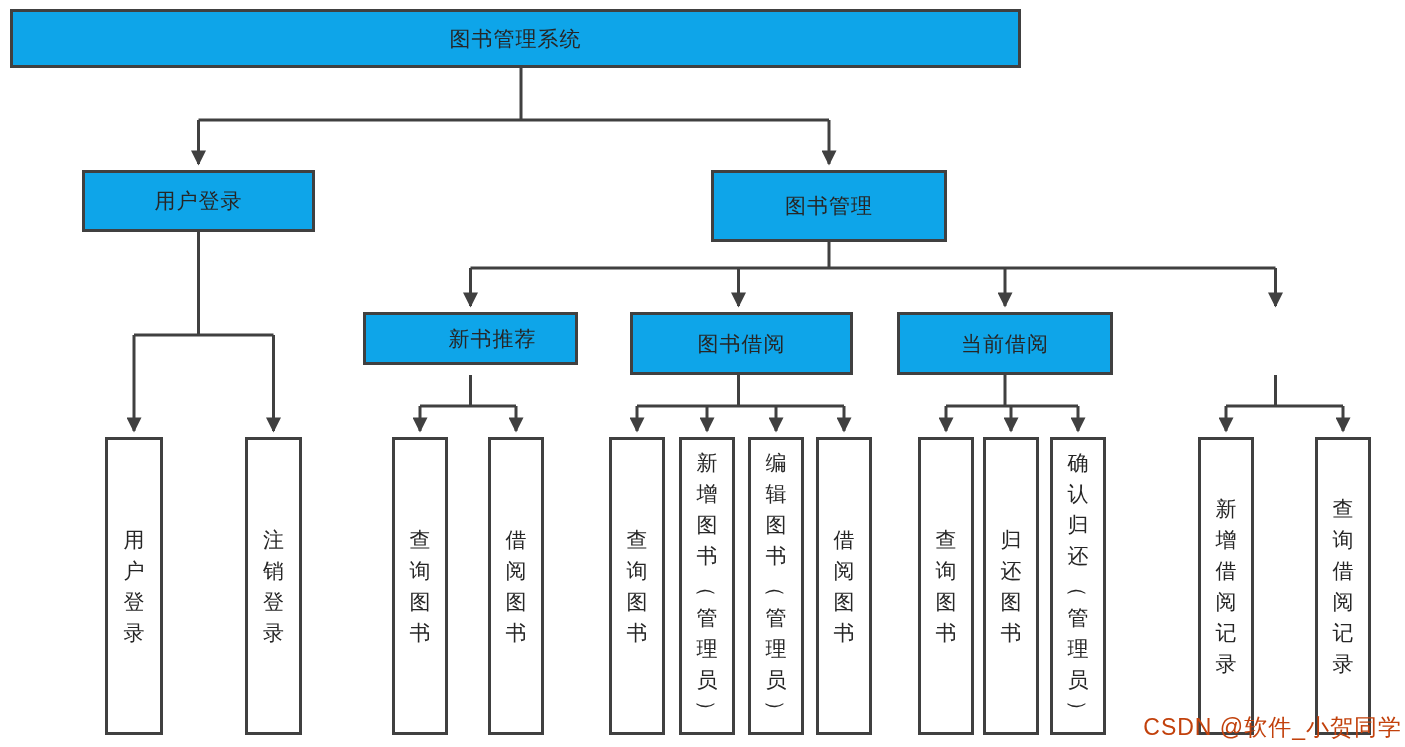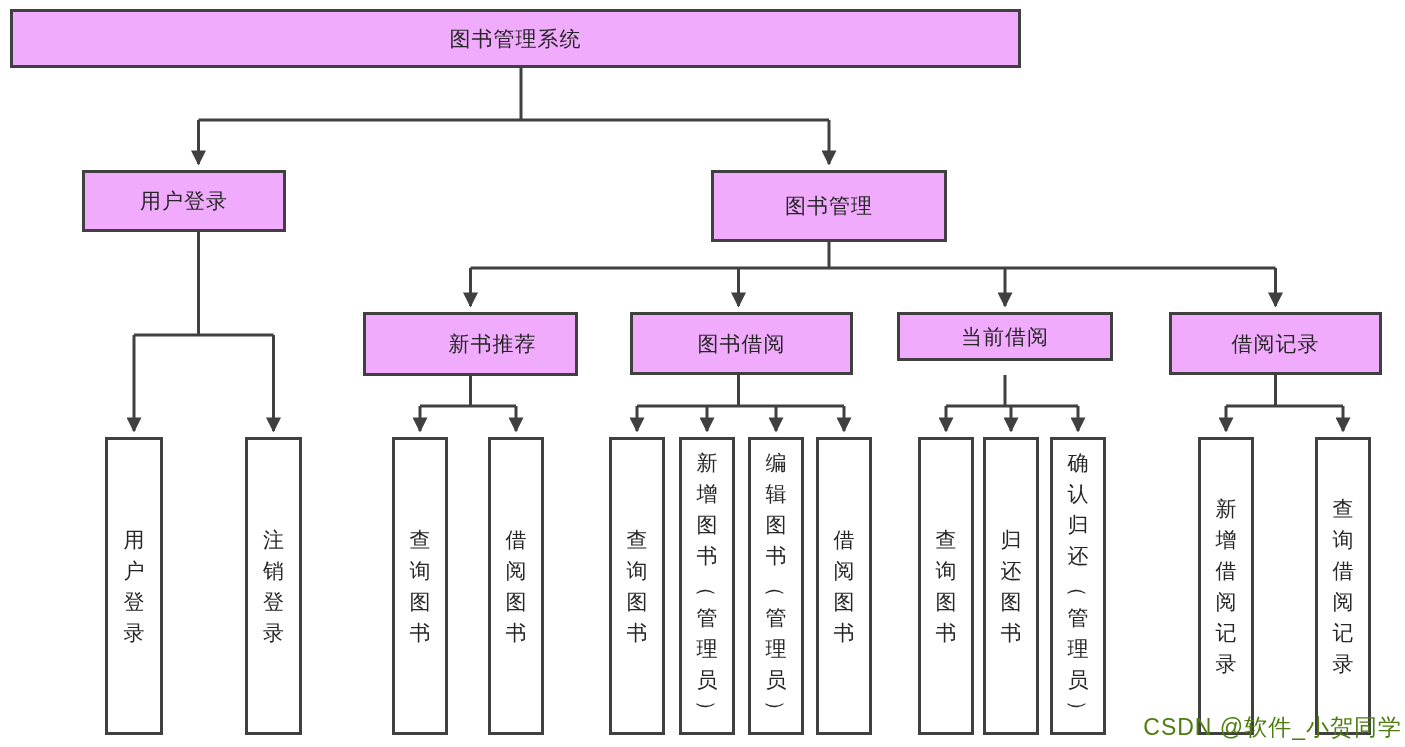--- a/index.html
+++ b/index.html
@@ -2,21 +2,21 @@
 <html><head>
 <meta charset="utf-8">
 <style>
   html,body{margin:0;padding:0;background:#ffffff;}
   #stage{
     position:relative;width:1405px;height:747px;background:#ffffff;
     font-family:"Liberation Sans", sans-serif;color:#262626;overflow:hidden;
   }
   #wires{position:absolute;left:0;top:0;pointer-events:none;}
   .box{
-    position:absolute;box-sizing:border-box;border:3px solid #404040;background:#f0abfc;
+    position:absolute;box-sizing:border-box;border:3px solid #404040;background:#0ea5e9;
     display:flex;align-items:center;justify-content:center;
     font-size:21px;letter-spacing:1px;white-space:nowrap;
   }
   .vbox{
     position:absolute;box-sizing:border-box;border:3px solid #404040;background:#ffffff;
     display:flex;flex-direction:column;align-items:center;justify-content:center;
     gap:10px;font-size:21px;
   }
   .vbox span{display:block;line-height:1;}
   .vbox span.rot{transform:rotate(90deg);}
@@ -63,27 +63,26 @@
       <line x1="946" y1="406" x2="946" y2="431" marker-end="url(#arrow)"></line>
       <line x1="1011" y1="406" x2="1011" y2="431" marker-end="url(#arrow)"></line>
       <line x1="1078" y1="406" x2="1078" y2="431" marker-end="url(#arrow)"></line>
       <line x1="1226" y1="406" x2="1226" y2="431" marker-end="url(#arrow)"></line>
       <line x1="1343" y1="406" x2="1343" y2="431" marker-end="url(#arrow)"></line>
     </g>
   </svg>
 
   <div class="box" style="left:10px;top:9px;width:1011px;height:59px;">图书管理系统</div>
 
-  <div class="box" style="left:82px;top:170px;width:204px;height:62px;">用户登录</div>
+  <div class="box" style="left:82px;top:170px;width:233px;height:62px;">用户登录</div>
   <div class="box" style="left:711px;top:170px;width:236px;height:72px;">图书管理</div>
 
-  <div class="box" style="left:363px;top:312px;width:215px;height:64px;padding-left:44px;">新书推荐</div>
+  <div class="box" style="left:363px;top:312px;width:215px;height:53px;padding-left:44px;">新书推荐</div>
   <div class="box" style="left:630px;top:312px;width:223px;height:63px;">图书借阅</div>
-  <div class="box" style="left:897px;top:312px;width:216px;height:49px;">当前借阅</div>
-  <div class="box" style="left:1169px;top:312px;width:213px;height:63px;">借阅记录</div>
+  <div class="box" style="left:897px;top:312px;width:216px;height:63px;">当前借阅</div>
 
   <div class="vbox" style="left:105px;top:437px;width:58px;height:298px;">
       <span>用</span>
       <span>户</span>
       <span>登</span>
       <span>录</span>
     </div>
   <div class="vbox" style="left:245px;top:437px;width:57px;height:298px;">
       <span>注</span>
       <span>销</span>
@@ -173,14 +172,14 @@
     </div>
   <div class="vbox" style="left:1315px;top:437px;width:56px;height:298px;">
       <span>查</span>
       <span>询</span>
       <span>借</span>
       <span>阅</span>
       <span>记</span>
       <span>录</span>
     </div>
 
-  <div id="watermark" style="color: #4d7c0f;">CSDN @软件_小贺同学</div>
+  <div id="watermark" style="color: #c2410c;">CSDN @软件_小贺同学</div>
 </div>
 
 </body></html>

